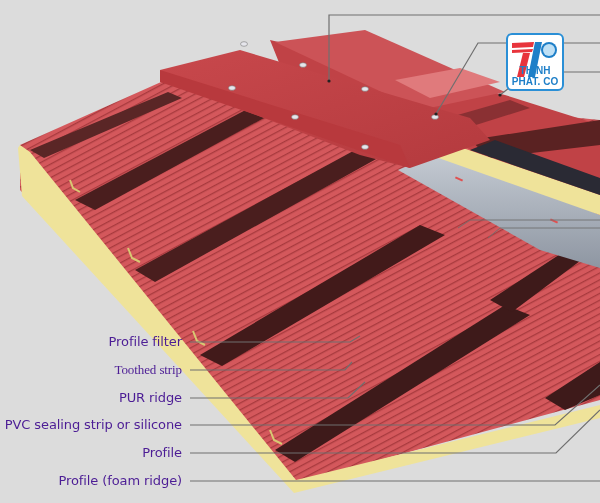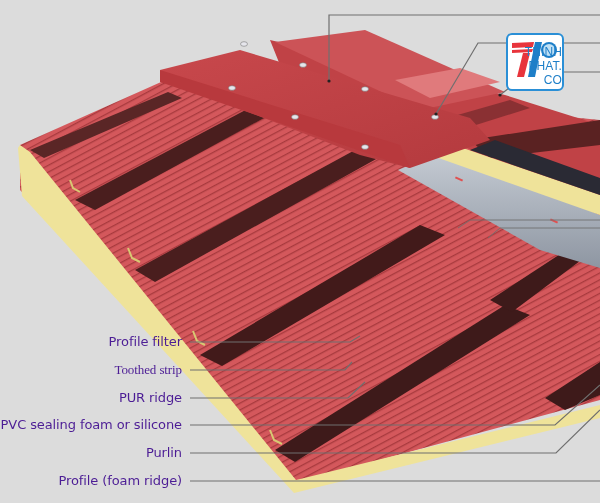--- a/index.html
+++ b/index.html
@@ -23,24 +23,24 @@
   .logo {
     position: absolute; left: 506px; top: 33px;
     width: 58px; height: 58px;
     background: #fff;
     border: 2px solid #2a8fd6;
     border-radius: 6px;
     box-sizing: border-box;
   }
   .logo-text {
     position: absolute; left: 0; right: 0; bottom: 2px;
-    text-align: right;
+    text-align: center;
     font-family: "Liberation Sans", sans-serif;
-    font-weight: normal;
-    font-size: 12px;
+    font-weight: bold;
+    font-size: 10px;
     color: #1e7fc8;
     letter-spacing: 0.1px;
   }
 </style>
 </head>
 <body>
 
 <div class="stage">
 
   <svg class="art" width="600" height="503" viewBox="0 0 600 503">
@@ -126,22 +126,22 @@
       <polyline points="190,398 348,398 365,382"></polyline>
       <polyline points="190,425 555,425 600,385"></polyline>
       <polyline points="190,453 556,453 600,410"></polyline>
       <polyline points="190,481 600,481"></polyline>
     </g>
   </svg>
 
   <div class="label" style="top:335px;">Profile filter</div>
   <div class="label" style="top:363px;font-family:Liberation Serif, serif;">Toothed strip</div>
   <div class="label" style="top:391px;">PUR ridge</div>
-  <div class="label" style="top:418px;">PVC sealing foam or silicone</div>
-  <div class="label" style="top:446px;">Purlin</div>
+  <div class="label" style="top:418px;">PVC sealing strip or silicone</div>
+  <div class="label" style="top:446px;">Profile</div>
   <div class="label" style="top:474px;">Profile (foam ridge)</div>
 
   <div class="logo">
     <svg width="54" height="42" viewBox="0 0 54 42" style="position:absolute;left:0;top:2px;">
       <path d="M4 6 L26 5 L25 10 L4 11 Z" fill="#e8343c"></path>
       <path d="M4 13 L25 12 L24 15 L4 16 Z" fill="#e8343c"></path>
       <path d="M15 16 L22 16 L16 40 L9 40 Z" fill="#e8343c"></path>
       <path d="M27 5 L34 5 L27 40 L20 40 Z" fill="#1e7fc8"></path>
       <circle cx="41" cy="13" r="8" fill="#1e7fc8"></circle>
       <circle cx="41" cy="13" r="6" fill="#bfe0f5"></circle>

